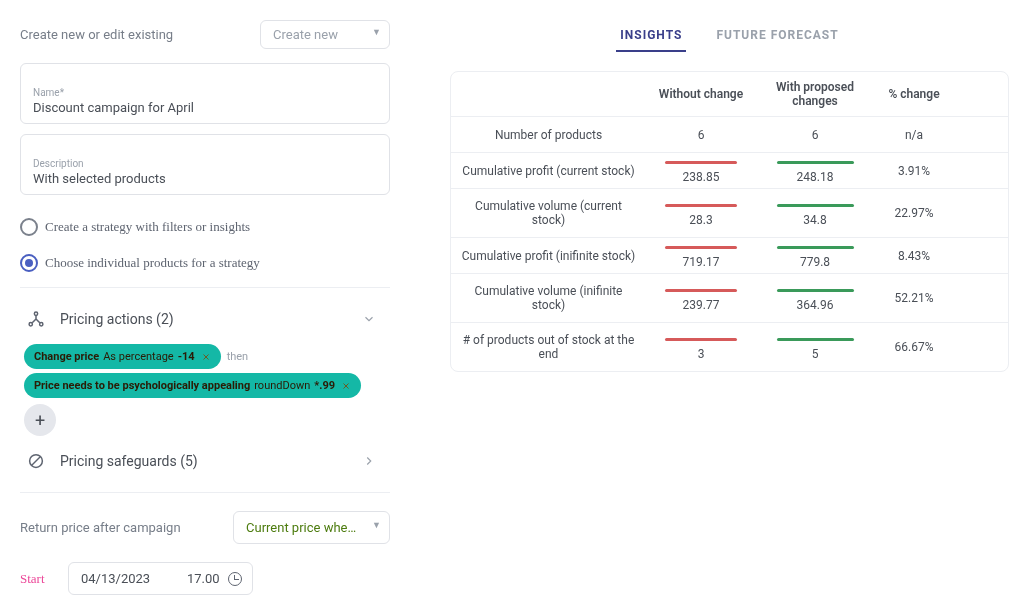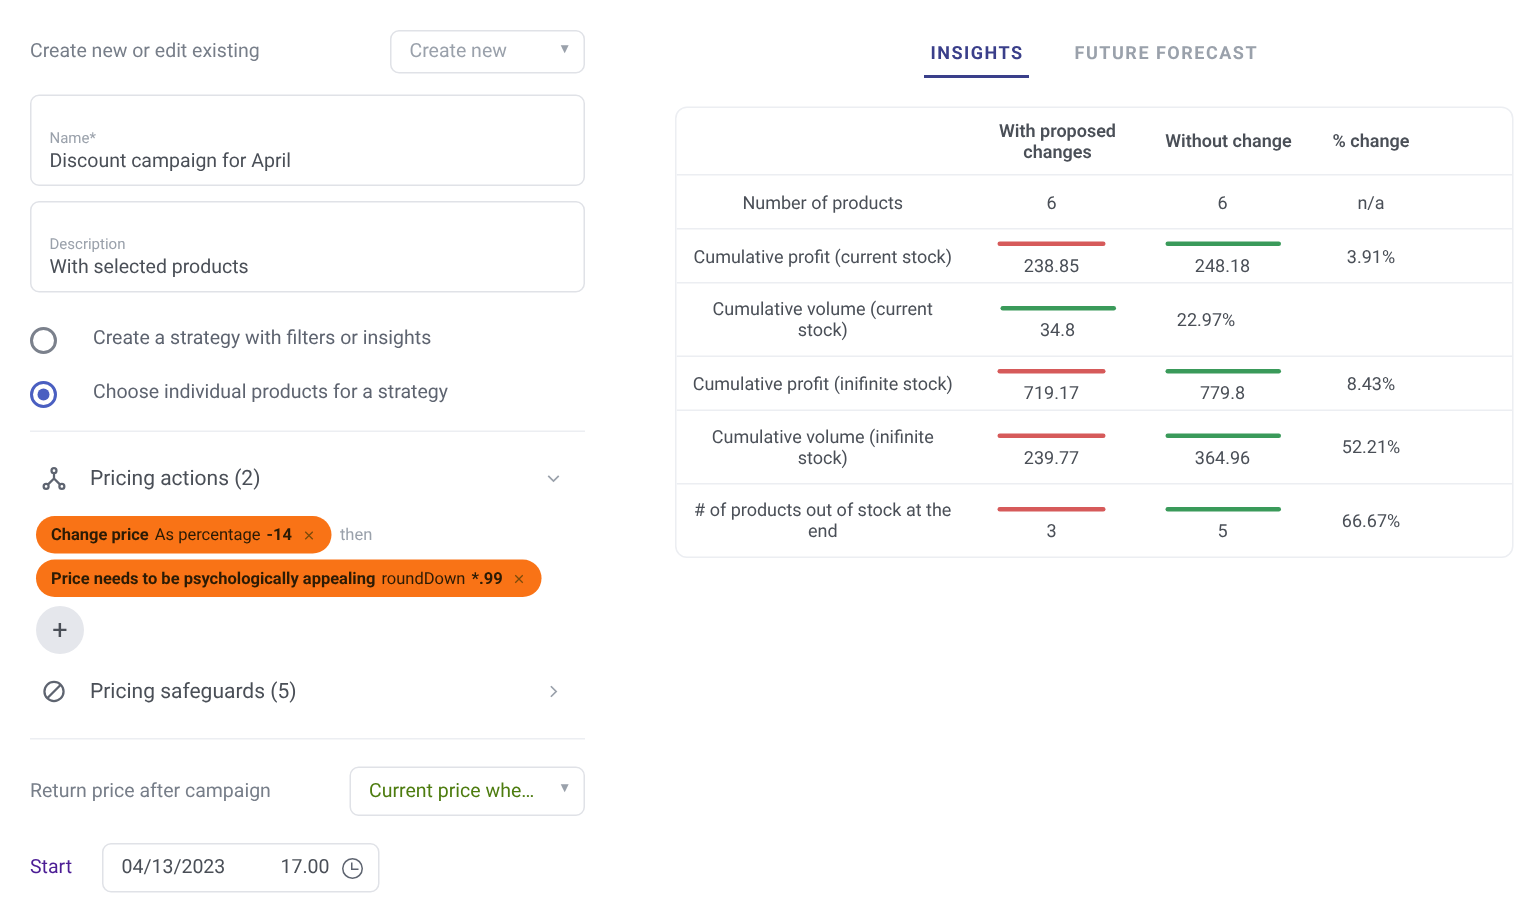--- a/index.html
+++ b/index.html
@@ -48,24 +48,25 @@
       border-radius: 6px;
       padding: 23px 12px 8px;
       margin-bottom: 10px;
     }
     .field-label { font-size: 10px; color: #9aa1ab; margin-bottom: 2px; }
     .field-value { font-size: 13px; color: #4a4f57; }
 
     .radio-group { margin: 18px 0 10px; }
     .radio-item {
       display: flex;
-      align-items: flex-start;
-      gap: 24px;
+      align-items: center;
+      gap: 7px;
       padding: 5px 0;
       margin-bottom: 8px;
+      font-family: Liberation Serif, serif;
     }
     .radio {
       width: 18px; height: 18px;
       border: 2px solid #7b818c;
       border-radius: 50%;
       position: relative;
       flex-shrink: 0;
     }
     .radio.checked { border-color: #4a5fc1; }
     .radio.checked::after {
@@ -85,21 +86,21 @@
       gap: 14px;
       padding: 12px 6px;
       position: relative;
     }
     .section-icon { width: 20px; display: flex; justify-content: center; flex-shrink: 0; }
     .section-title { font-size: 14px; color: #4a4f57; flex: 1; }
     .chev { width: 22px; text-align: center; color: #9aa1ab; }
 
     .chip-row { display: flex; align-items: center; flex-wrap: wrap; gap: 6px; margin: 4px 0 4px 4px; }
     .chip {
-      background: #f97316;
+      background: #14b8a6;
       color: #2b1b05;
       border-radius: 16px;
       padding: 6px 10px;
       font-size: 11px;
       display: inline-flex;
       align-items: center;
       gap: 4px;
     }
     .chip-strong { font-weight: 700; }
     .chip-close { margin-left: 2px; }
@@ -140,21 +141,21 @@
       right: 8px;
       font-size: 9px;
       color: #9aa1ab;
     }
 
     .time-row {
       display: flex;
       align-items: center;
       margin: 12px 0;
     }
-    .time-label { width: 48px; color: #4c1d95; font-size: 13px; }
+    .time-label { width: 48px; color: #ec4899; font-size: 13px; font-family: Liberation Serif, serif; }
     .time-box {
       border: 1px solid #e0e2e7;
       border-radius: 6px;
       display: flex;
       align-items: center;
     }
     .time-date { padding: 8px 12px; font-size: 13px; color: #4a4f57; width: 108px; }
     .time-time { padding: 8px 10px; font-size: 13px; color: #4a4f57; display: flex; align-items: center; gap: 8px; }
     .clock-icon { width: 14px; height: 14px; border: 1.5px solid #5e6470; border-radius: 50%; position: relative; }
     .clock-icon::after {
@@ -339,22 +340,22 @@
 
 <div class="right-col">
   <div class="tabs">
     <div class="tab active">INSIGHTS</div>
     <div class="tab">FUTURE FORECAST</div>
   </div>
 
   <div class="table">
     <div class="tr hd">
       <div class="cell c-label"></div>
+      <div class="cell c-a">Without change</div>
       <div class="cell c-b">With proposed changes</div>
-      <div class="cell c-a">Without change</div>
       <div class="cell c-c">% change</div>
     </div>
     <div id="table-body">
         <div class="tr">
           <div class="cell c-label">Number of products</div>
           <div class="cell c-a">
             <div>6</div>
           </div>
           <div class="cell c-b">
             <div>6</div>
@@ -368,20 +369,24 @@
             <div>238.85</div>
           </div>
           <div class="cell c-b bar-wrap">
             <div class="bar-top bar-green"></div>
             <div>248.18</div>
           </div>
           <div class="cell c-c">3.91%</div>
         </div>
         <div class="tr">
           <div class="cell c-label">Cumulative volume (current stock)</div>
+          <div class="cell c-a bar-wrap">
+            <div class="bar-top bar-red"></div>
+            <div>28.3</div>
+          </div>
           <div class="cell c-b bar-wrap">
             <div class="bar-top bar-green"></div>
             <div>34.8</div>
           </div>
           <div class="cell c-c">22.97%</div>
         </div>
         <div class="tr">
           <div class="cell c-label">Cumulative profit (inifinite stock)</div>
           <div class="cell c-a bar-wrap">
             <div class="bar-top bar-red"></div>

